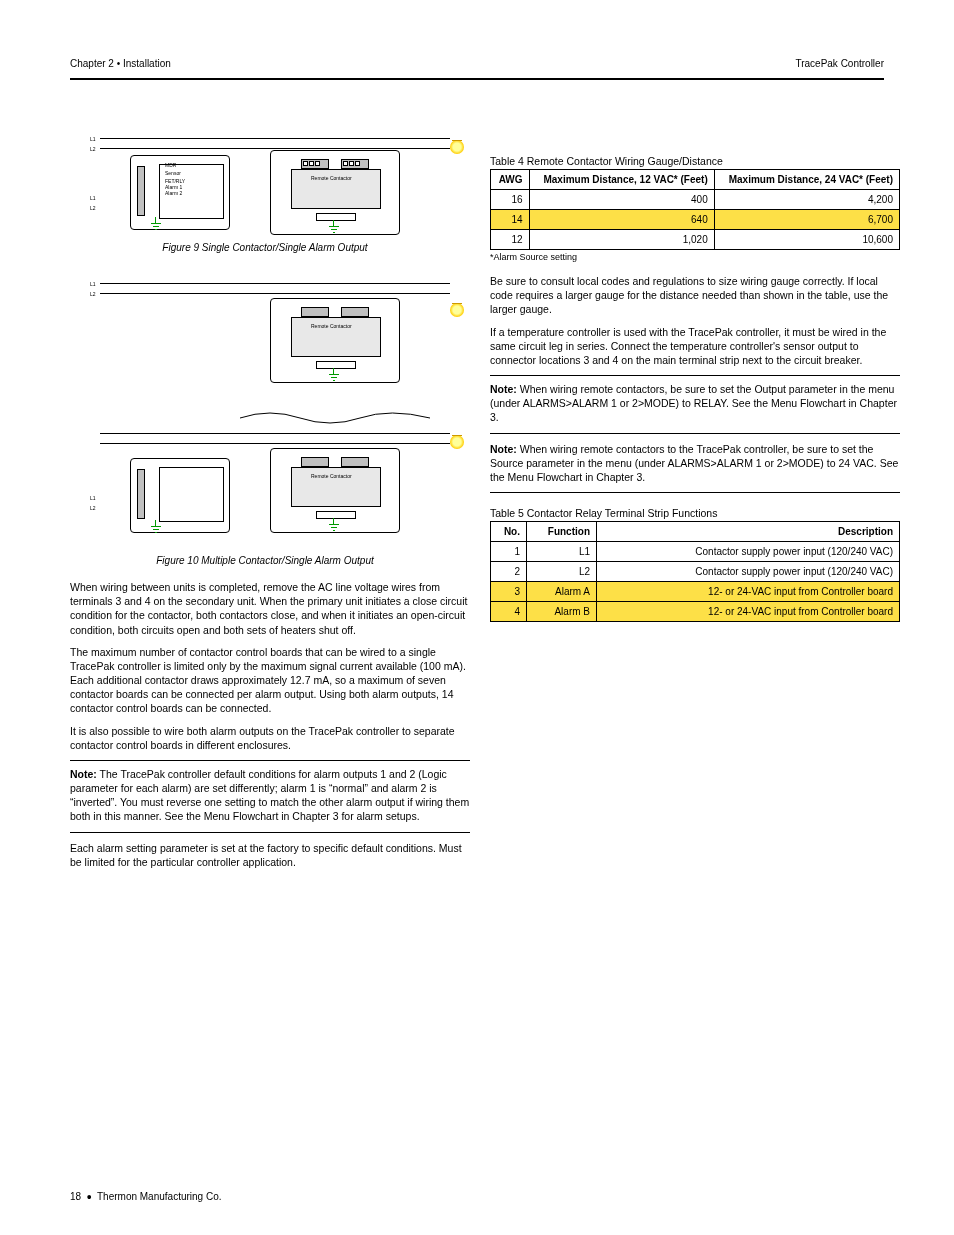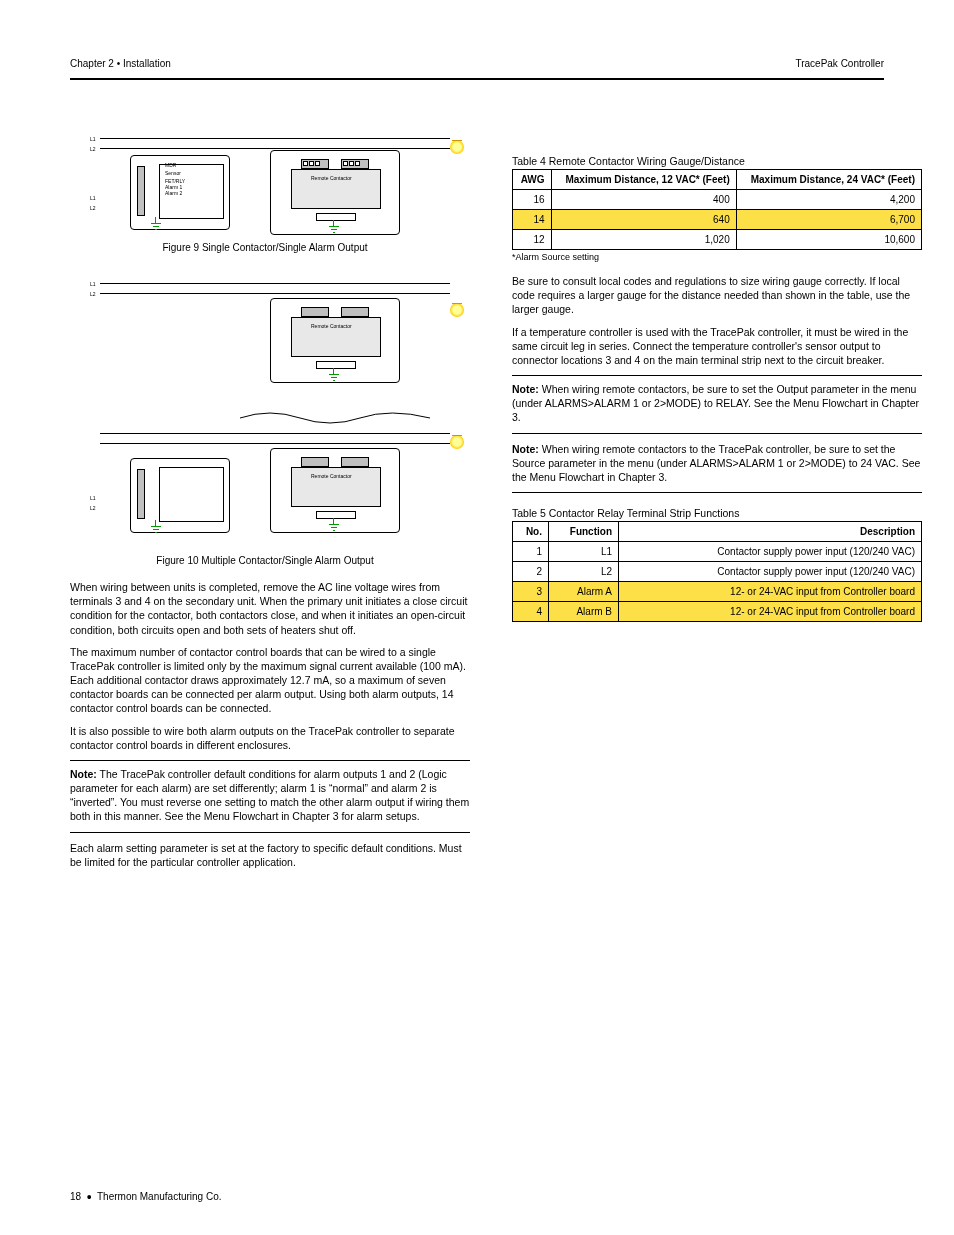--- a/index.html
+++ b/index.html
@@ -26,21 +26,21 @@
   .header-right {
     position: absolute;
     top: 58px; right: 70px;
     font-size: 10px;
   }
   .col {
     position: absolute;
     width: 400px;
   }
   .col-left { left: 70px; }
-  .col-right { left: 512px; width: 410px; }
+  .col-right { left: 490px; width: 410px; }
   .diagram {
     border: 1px solid #000;
     border-radius: 4px;
     background: #fff;
     position: relative;
   }
   .small-inner {
     position: absolute;
     border: 1px solid #000;
     background: #fff;
@@ -64,21 +64,21 @@
     content: ""; position: absolute; background: #cc9900;
     width: 10px; height: 1px; left: 2px;
   }
   .ground {
     position: absolute; width: 10px; height: 10px;
   }
   .ground .g1 { position: absolute; top: 0; left: 0; width: 10px; height: 1px; background: #009900; }
   .ground .g2 { position: absolute; top: 3px; left: 2px; width: 6px; height: 1px; background: #009900; }
   .ground .g3 { position: absolute; top: 6px; left: 4px; width: 2px; height: 1px; background: #009900; }
   .ground .stem { position: absolute; top: -6px; left: 4px; width: 1px; height: 6px; background: #009900; }
-  .caption { font-size: 10px; text-align: center; margin-top: 2px; }
+  .caption { font-size: 10px; text-align: center; margin-top: 2px; font-style: italic; }
   .bodytext { font-size: 10.5px; line-height: 1.35; margin-bottom: 8px; }
   .note-rule { border-top: 1px solid #000; margin: 6px 0; }
   .note-label { font-weight: bold; font-size: 10.5px; }
   table.data {
     border-collapse: collapse;
     width: 100%;
     font-size: 10px;
   }
   table.data th, table.data td {
     border: 1px solid #000;

